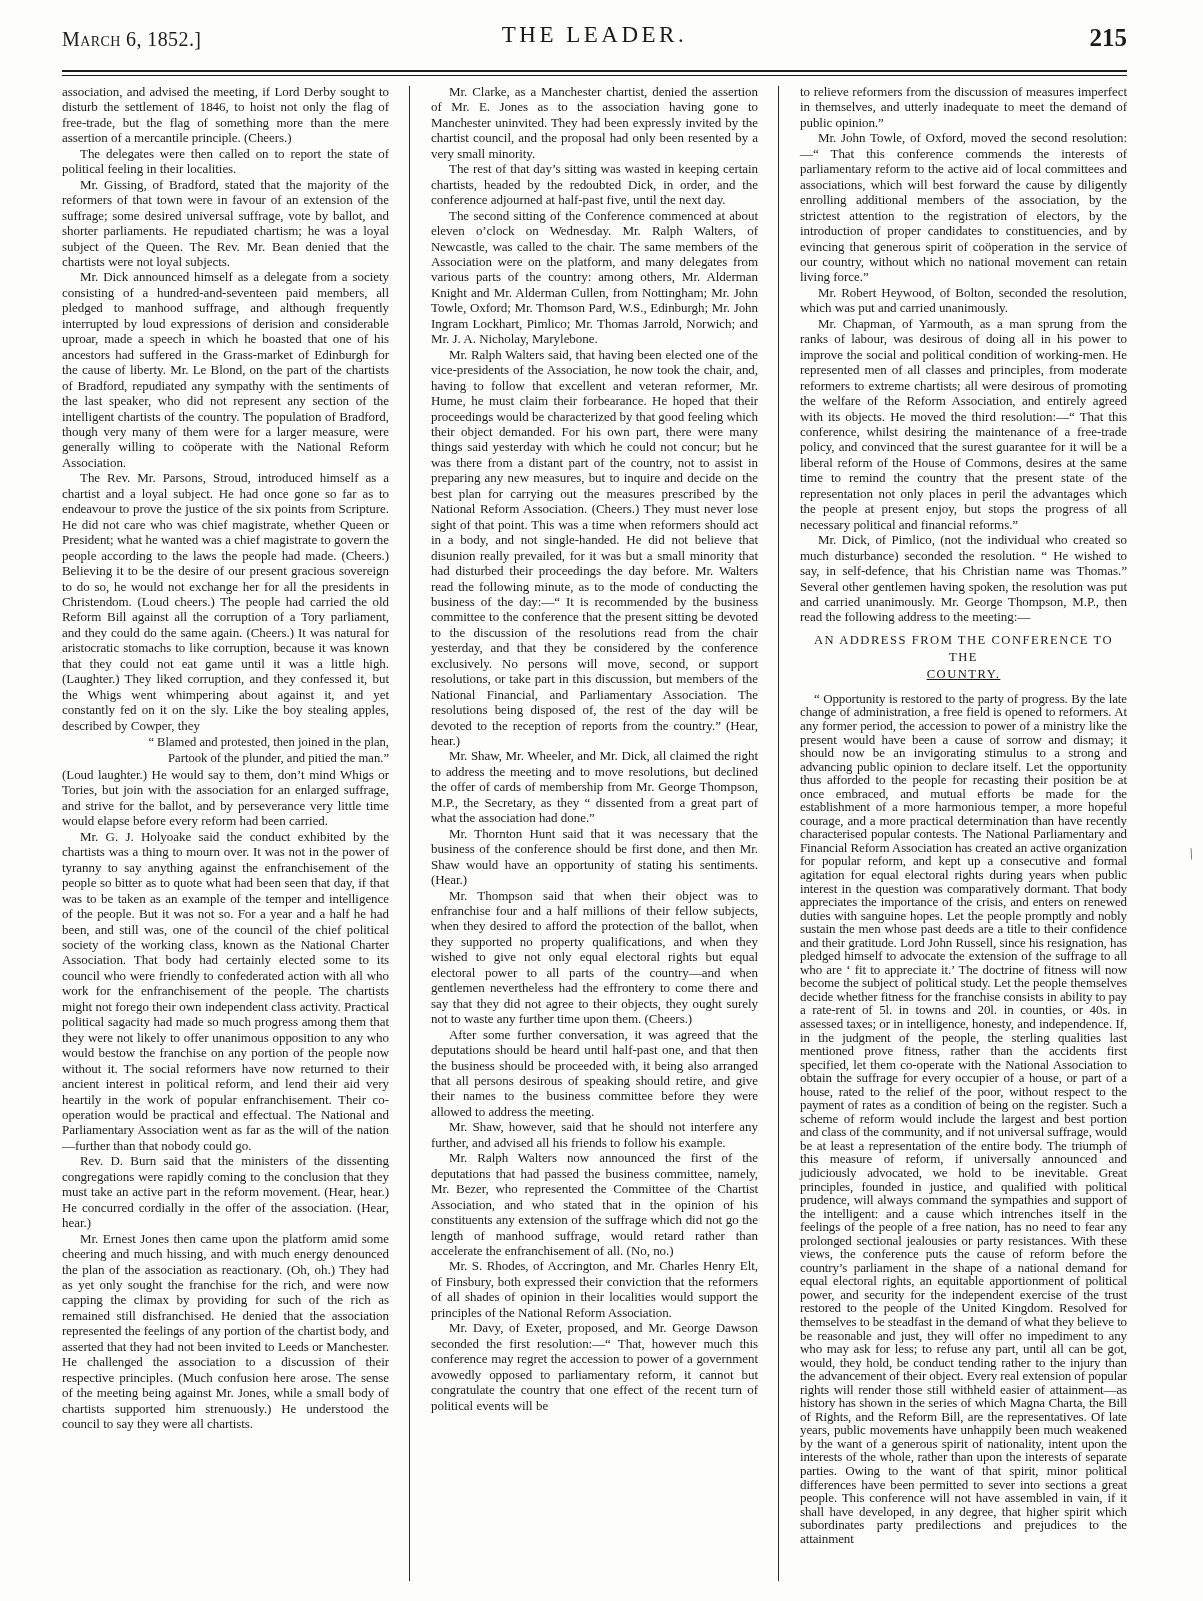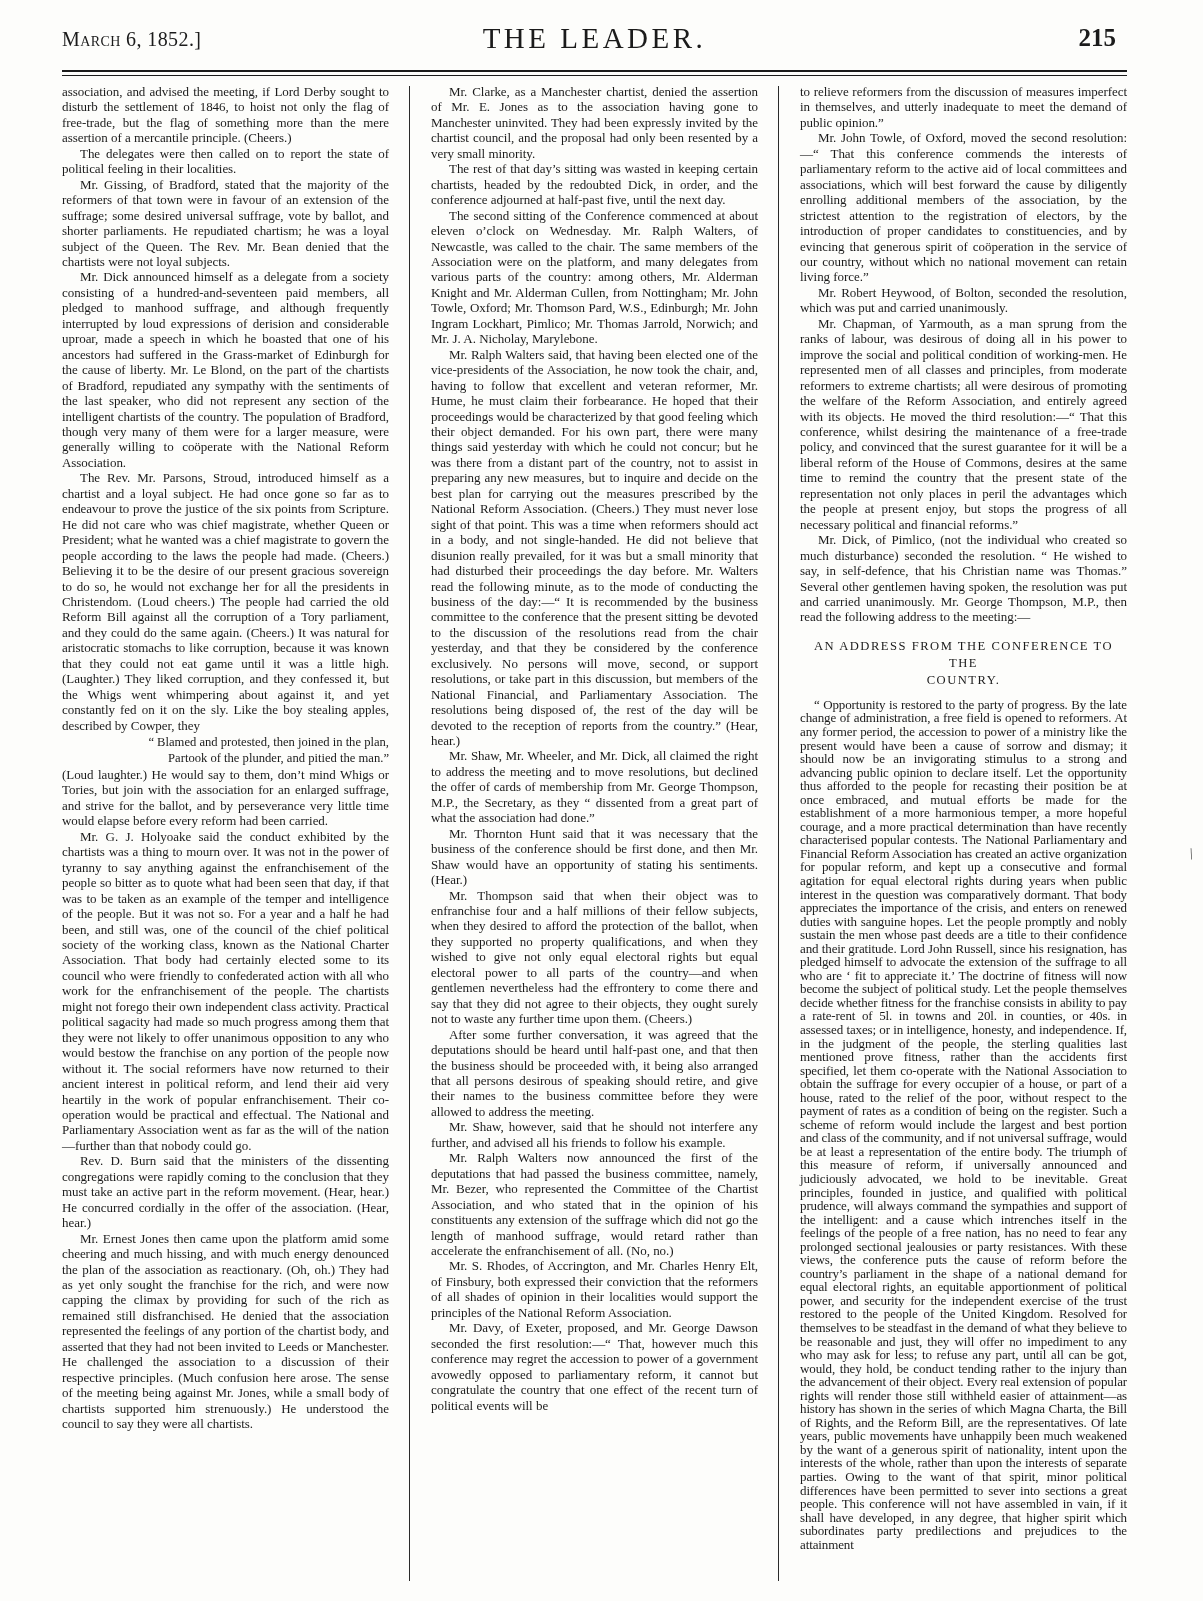--- a/index.html
+++ b/index.html
@@ -40,27 +40,27 @@
     font-size: 20px;
     letter-spacing: 0.4px;
     white-space: nowrap;
   }
   .masthead-title {
     position: absolute;
     left: 0;
     right: 0;
     top: 0;
     text-align: center;
-    font-size: 29px;
+    font-size: 23px;
     letter-spacing: 3.5px;
     white-space: nowrap;
   }
   .masthead-page {
     position: absolute;
-    right: 11px;
+    right: 0;
     top: 2px;
     font-size: 25px;
     font-weight: 700;
   }
   .rule-thick {
     position: absolute;
     left: 62px;
     top: 70px;
     width: 1065px;
     height: 2px;
@@ -130,23 +130,23 @@
   }
   .verse div { white-space: nowrap; }
   .verse .v2 { padding-left: 16px; }
 
   .section-head {
     text-align: center;
     font-variant: small-caps;
     font-size: 12.6px;
     letter-spacing: 1.5px;
     line-height: 17px;
-    margin: 13px 0 9px 0;
-  }
-  .section-head .l2 { display: block; }
+    margin: 7px 0 9px 0;
+  }
+  .section-head .l2 { display: block; text-decoration: underline; }
 
   p.small {
     margin: 0;
     text-indent: 14px;
     text-align: justify;
     font-size: 13px;
     line-height: 13.55px;
     letter-spacing: -0.12px;
     -webkit-hyphens: none;
     hyphens: none;

